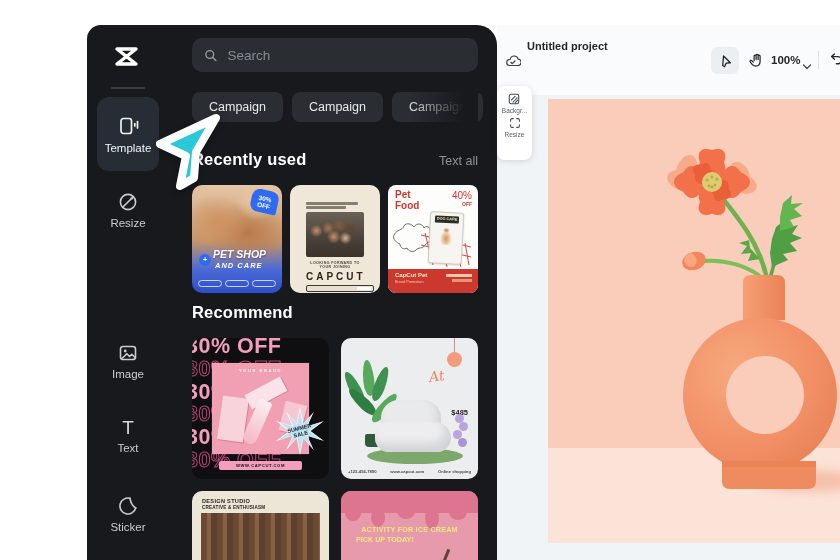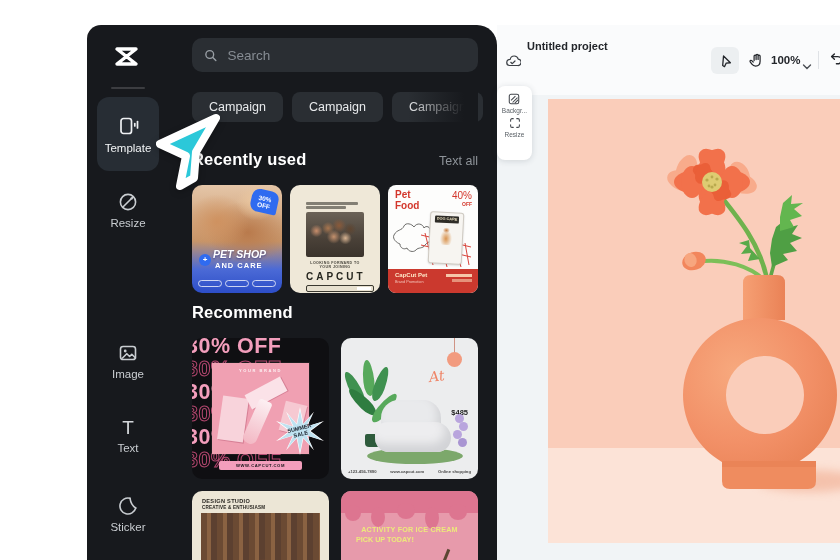--- a/index.html
+++ b/index.html
@@ -33,21 +33,21 @@
   .rcard{position:absolute;width:137px;height:141px;border-radius:10px;overflow:hidden;cursor:pointer;}
   
   .pet-shop{background:
     radial-gradient(30px 26px at 72% 16%,#ecc9a1,transparent 70%),
     radial-gradient(44px 38px at 28% 34%,#cf9260,transparent 72%),
     radial-gradient(54px 42px at 62% 44%,#b97a4c,transparent 75%),
     linear-gradient(180deg,#e5c6a8 0%,#c79569 52%,#4b6ad6 78%,#2d4ec8 100%);}
   .pet-shop .badge{position:absolute;top:5px;right:4px;width:27px;height:23px;background:#2f6bf0;border-radius:8px 8px 2px 8px;transform:rotate(12deg);color:#fff;font-weight:800;font-size:6.5px;line-height:7px;display:flex;flex-direction:column;align-items:center;justify-content:center;}
   .pet-shop .paw{position:absolute;left:7px;bottom:27px;width:12px;height:12px;border-radius:50%;background:#2f6bf0;color:#fff;font-size:8px;line-height:12px;text-align:center;font-weight:800;}
   .pet-shop .l1{position:absolute;left:21px;bottom:33px;color:#fff;font-size:10.5px;font-weight:900;font-style:italic;text-shadow:0 1px 2px rgba(20,40,140,.6);}
-  .pet-shop .l2{position:absolute;left:23px;bottom:23px;color:#fff;font-size:7.5px;font-weight:800;letter-spacing:1px;}
+  .pet-shop .l2{position:absolute;left:23px;bottom:23px;color:#fff;font-size:7.5px;font-weight:800;letter-spacing:1px;font-style:italic;}
   .pet-shop .pills{position:absolute;left:6px;right:6px;bottom:6px;display:flex;gap:3px;}
   .pet-shop .pills i{height:5px;border:1px solid rgba(255,255,255,.75);border-radius:4px;flex:1;}
   
   .cc-join{background:#efe8d8;padding:16px;box-sizing:border-box;}
   .cc-join .tl{width:52px;height:3px;background:#55524a;opacity:.7;margin:1px 0;border-radius:1px;}
   .cc-join .tl.s{width:40px;}
   .cc-join .photo{margin-top:3px;height:45px;border-radius:2px;background:
     radial-gradient(9px 9px at 18% 42%,#c98e6b,transparent 70%),
     radial-gradient(9px 9px at 38% 36%,#a9764f,transparent 70%),
     radial-gradient(10px 10px at 57% 30%,#8a5a3a,transparent 70%),

